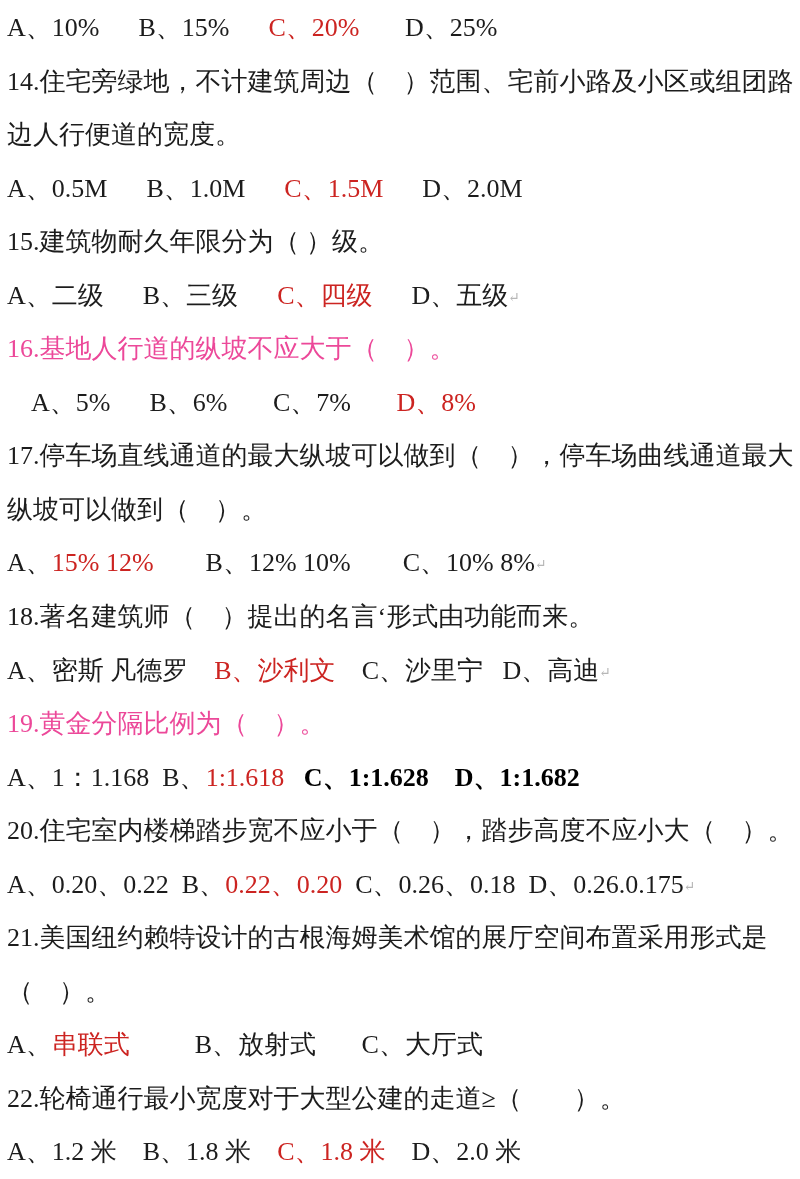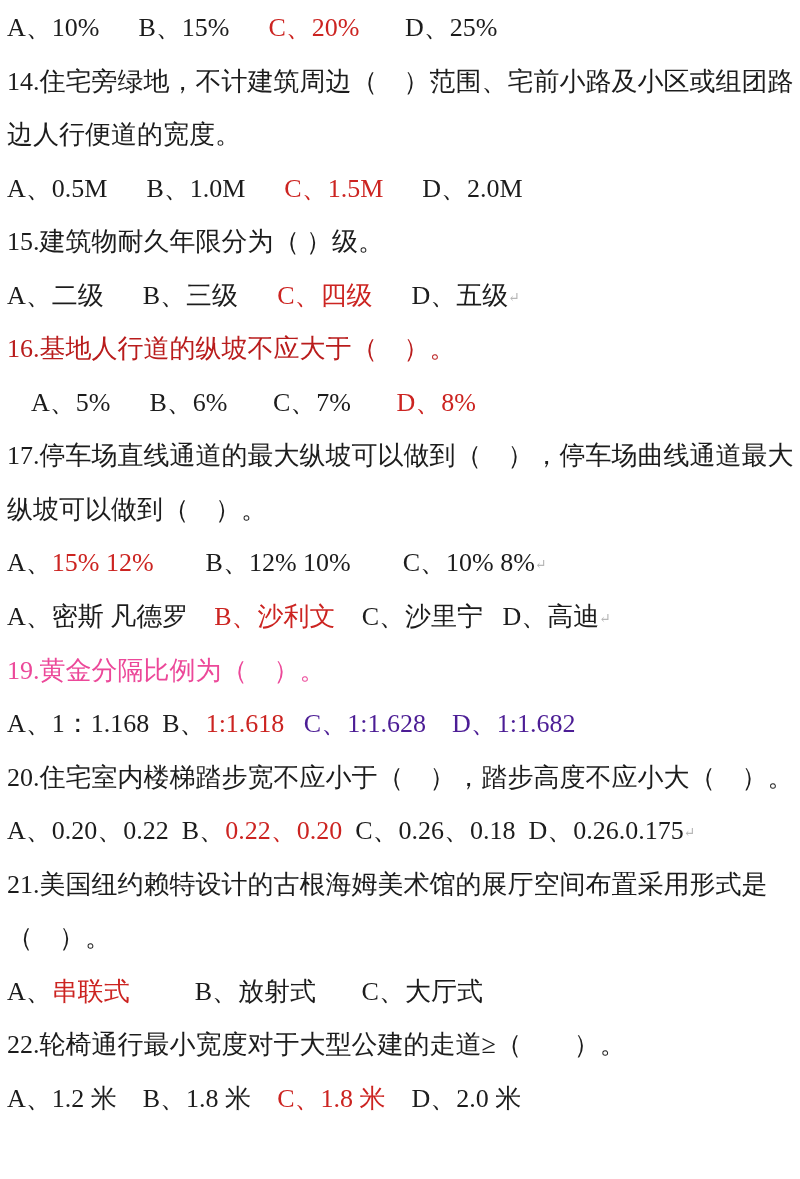--- a/index.html
+++ b/index.html
@@ -35,28 +35,29 @@
 </head>
 <body>
 
 <div class="doc">
     <div class="line"><span class="seg" style="color: rgb(28, 28, 28);">A、10%      B、15%      </span><span class="seg" style="color: rgb(204, 36, 33);">C、20%</span><span class="seg" style="color: rgb(28, 28, 28);">       D、25%</span></div>
     <div class="line"><span class="seg" style="color: rgb(28, 28, 28);">14.住宅旁绿地，不计建筑周边（　）范围、宅前小路及小区或组团路</span></div>
     <div class="line"><span class="seg" style="color: rgb(28, 28, 28);">边人行便道的宽度。</span></div>
     <div class="line"><span class="seg" style="color: rgb(28, 28, 28);">A、0.5M      B、1.0M      </span><span class="seg" style="color: rgb(204, 36, 33);">C、1.5M</span><span class="seg" style="color: rgb(28, 28, 28); font-family: Liberation Serif, serif;">      D、2.0M</span></div>
     <div class="line"><span class="seg" style="color: rgb(28, 28, 28);">15.建筑物耐久年限分为（ ）级。</span></div>
     <div class="line"><span class="seg" style="color: rgb(28, 28, 28);">A、二级　  B、三级　  </span><span class="seg" style="color: rgb(204, 36, 33);">C、四级</span><span class="seg" style="color: rgb(28, 28, 28);">　  D、五级</span><span class="seg pmark" style="color: rgb(183, 183, 183);">↵</span></div>
-    <div class="line"><span class="seg" style="color: #b91c1c; text-align: center;">16.基地人行道的纵坡不应大于（　）。</span></div>
+    <div class="line"><span class="seg" style="color: #ec4899; text-align: center;">16.基地人行道的纵坡不应大于（　）。</span></div>
     <div class="line"><span class="seg" style="color: rgb(28, 28, 28); margin-left: 24px;">A、5%      B、6%       C、7%       </span><span class="seg" style="color: rgb(204, 36, 33);">D、8%</span></div>
     <div class="line"><span class="seg" style="color: rgb(28, 28, 28);">17.停车场直线通道的最大纵坡可以做到（　），停车场曲线通道最大</span></div>
     <div class="line"><span class="seg" style="color: rgb(28, 28, 28);">纵坡可以做到（　）。</span></div>
     <div class="line"><span class="seg" style="color: rgb(28, 28, 28);">A、</span><span class="seg" style="color: rgb(204, 36, 33);">15% 12%</span><span class="seg" style="color: rgb(28, 28, 28);">        B、12% 10%        C、10% 8%</span><span class="seg pmark" style="color: rgb(183, 183, 183);">↵</span></div>
+    <div class="line"><span class="seg" style="color: rgb(28, 28, 28);">18.著名建筑师（　）提出的名言‘形式由功能而来。</span></div>
     <div class="line"><span class="seg" style="color: rgb(28, 28, 28); margin-top: 44px;">A、密斯 凡德罗    </span><span class="seg" style="color: rgb(204, 36, 33);">B、沙利文</span><span class="seg" style="color: rgb(28, 28, 28);">    C、沙里宁   D、高迪</span><span class="seg pmark" style="color: rgb(183, 183, 183);">↵</span></div>
     <div class="line"><span class="seg" style="color: #ec4899;">19.黄金分隔比例为（　）。</span></div>
-    <div class="line"><span class="seg" style="color: rgb(28, 28, 28);">A、1：1.168  B、</span><span class="seg" style="color: rgb(204, 36, 33);">1:1.618</span><span class="seg" style="color: #4c1d95;">   C、1:1.628    D、1:1.682</span></div>
+    <div class="line"><span class="seg" style="color: rgb(28, 28, 28);">A、1：1.168  B、</span><span class="seg" style="color: rgb(204, 36, 33);">1:1.618</span><span class="seg" style="color: #000000; font-weight: bold;">   C、1:1.628    D、1:1.682</span></div>
     <div class="line"><span class="seg" style="color: rgb(28, 28, 28);">20.住宅室内楼梯踏步宽不应小于（　），踏步高度不应小大（　）。</span></div>
     <div class="line"><span class="seg" style="color: rgb(28, 28, 28);">A、0.20、0.22  B、</span><span class="seg" style="color: rgb(204, 36, 33);">0.22、0.20</span><span class="seg" style="color: rgb(28, 28, 28);">  C、0.26、0.18  D、0.26.0.175</span><span class="seg pmark" style="color: rgb(183, 183, 183);">↵</span></div>
     <div class="line"><span class="seg" style="color: rgb(28, 28, 28);">21.美国纽约赖特设计的古根海姆美术馆的展厅空间布置采用形式是</span></div>
     <div class="line"><span class="seg" style="color: rgb(28, 28, 28);">（　）。</span></div>
     <div class="line"><span class="seg" style="color: rgb(28, 28, 28);">A、</span><span class="seg" style="color: rgb(204, 36, 33);">串联式</span><span class="seg" style="color: rgb(28, 28, 28); text-align: right;">　　  B、放射式　   C、大厅式</span></div>
     <div class="line"><span class="seg" style="color: rgb(28, 28, 28);">22.轮椅通行最小宽度对于大型公建的走道≥（　　）。</span></div>
     <div class="line"><span class="seg" style="color: rgb(28, 28, 28);">A、1.2 米    B、1.8 米    </span><span class="seg" style="color: rgb(204, 36, 33);">C、1.8 米</span><span class="seg" style="color: rgb(28, 28, 28);">    D、2.0 米</span></div>
   </div>
 
 </body></html>

